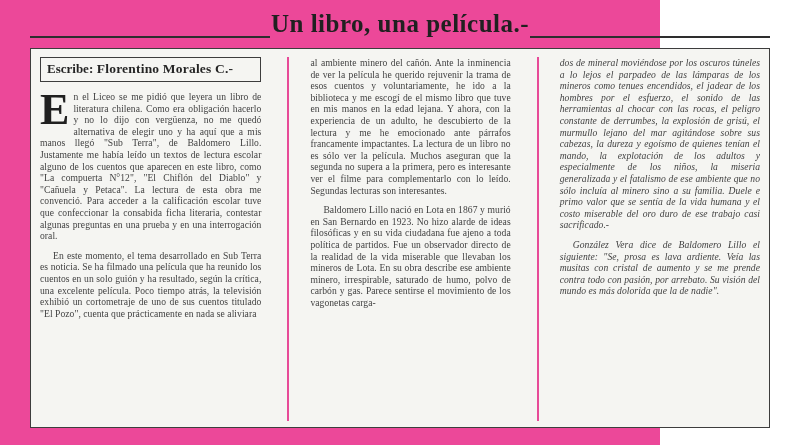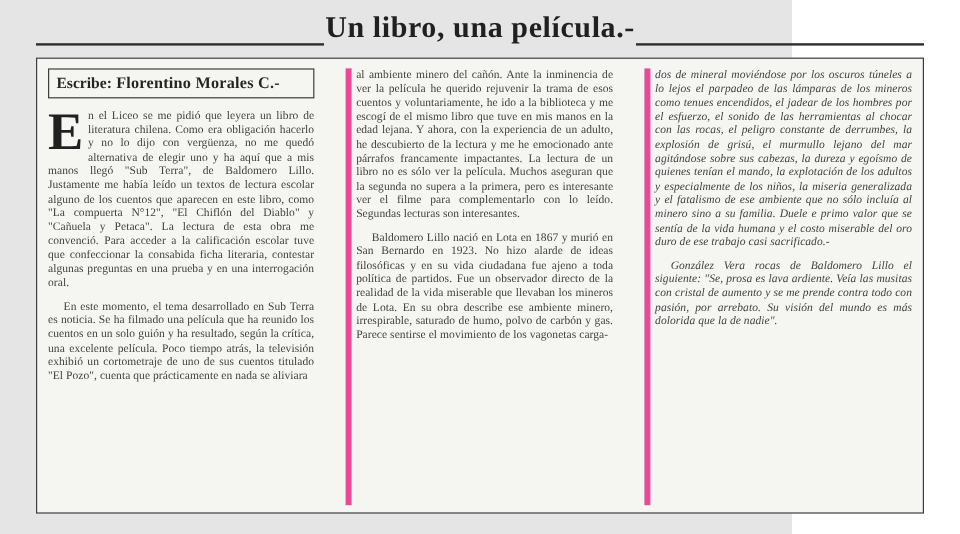--- a/index.html
+++ b/index.html
@@ -11,21 +11,21 @@
     width: 800px;
     height: 445px;
     font-family: "Liberation Serif", serif;
     color: #2b2b2b;
     overflow: hidden;
   }
   .page {
     position: relative;
     width: 660px;
     height: 445px;
-    background: #e5e5e5;
+    background: #ec4899;
     box-sizing: border-box;
   }
   
   .title-bar {
     position: absolute;
     top: 10px;
     left: 0;
     width: 800px;
     text-align: center;
   }
@@ -63,21 +63,21 @@
     display: flex;
     gap: 26px;
     height: 100%;
     box-sizing: border-box;
   }
   .col {
     width: 231px;
     position: relative;
     box-sizing: border-box;
   }
-  .col + .col { border-left: 5px solid #ec4899; padding-left: 4px; }
+  .col + .col { border-left: 2px solid #ec4899; padding-left: 21px; }
   .col:nth-child(2) { width: 232px; }
   .col:nth-child(3) { width: 232px; font-style: italic; }
 
   
   .byline {
     border: 1px solid #3a3a3a;
     padding: 3px 6px 4px 6px;
     margin-bottom: 9px;
     background: #fbfbf8;
   }
@@ -143,18 +143,18 @@
         <p class="body indent">En este momento, el tema desarrollado en Sub Terra es noticia. Se ha filmado una película que ha reunido los cuentos en un solo guión y ha resultado, según la crítica, una excelente película. Poco tiempo atrás, la televisión exhibió un cortometraje de uno de sus cuentos titulado "El Pozo", cuenta que prácticamente en nada se aliviara</p>
       </div>
 
       <div class="col">
         <p class="body">al ambiente minero del cañón. Ante la inminencia de ver la película he querido rejuvenir la trama de esos cuentos y voluntariamente, he ido a la biblioteca y me escogí de el mismo libro que tuve en mis manos en la edad lejana. Y ahora, con la experiencia de un adulto, he descubierto de la lectura y me he emocionado ante párrafos francamente impactantes. La lectura de un libro no es sólo ver la película. Muchos aseguran que la segunda no supera a la primera, pero es interesante ver el filme para complementarlo con lo leído. Segundas lecturas son interesantes.</p>
         <p class="body indent">Baldomero Lillo nació en Lota en 1867 y murió en San Bernardo en 1923. No hizo alarde de ideas filosóficas y en su vida ciudadana fue ajeno a toda política de partidos. Fue un observador directo de la realidad de la vida miserable que llevaban los mineros de Lota. En su obra describe ese ambiente minero, irrespirable, saturado de humo, polvo de carbón y gas. Parece sentirse el movimiento de los vagonetas carga-</p>
       </div>
 
       <div class="col">
         <p class="body">dos de mineral moviéndose por los oscuros túneles a lo lejos el parpadeo de las lámparas de los mineros como tenues encendidos, el jadear de los hombres por el esfuerzo, el sonido de las herramientas al chocar con las rocas, el peligro constante de derrumbes, la explosión de grisú, el murmullo lejano del mar agitándose sobre sus cabezas, la dureza y egoísmo de quienes tenían el mando, la explotación de los adultos y especialmente de los niños, la miseria generalizada y el fatalismo de ese ambiente que no sólo incluía al minero sino a su familia. Duele e primo valor que se sentía de la vida humana y el costo miserable del oro duro de ese trabajo casi sacrificado.-</p>
-        <p class="body indent">González Vera rocas de Baldomero Lillo el siguiente: "Se, prosa es lava ardiente. Veía las musitas con cristal de aumento y se me prende contra todo con pasión, por arrebato. Su visión del mundo es más dolorida que la de nadie".</p>
+        <p class="body indent">González Vera dice de Baldomero Lillo el siguiente: "Se, prosa es lava ardiente. Veía las musitas con cristal de aumento y se me prende contra todo con pasión, por arrebato. Su visión del mundo es más dolorida que la de nadie".</p>
       </div>
 
     </div>
   </div>
 </div>
 
 </body></html>

